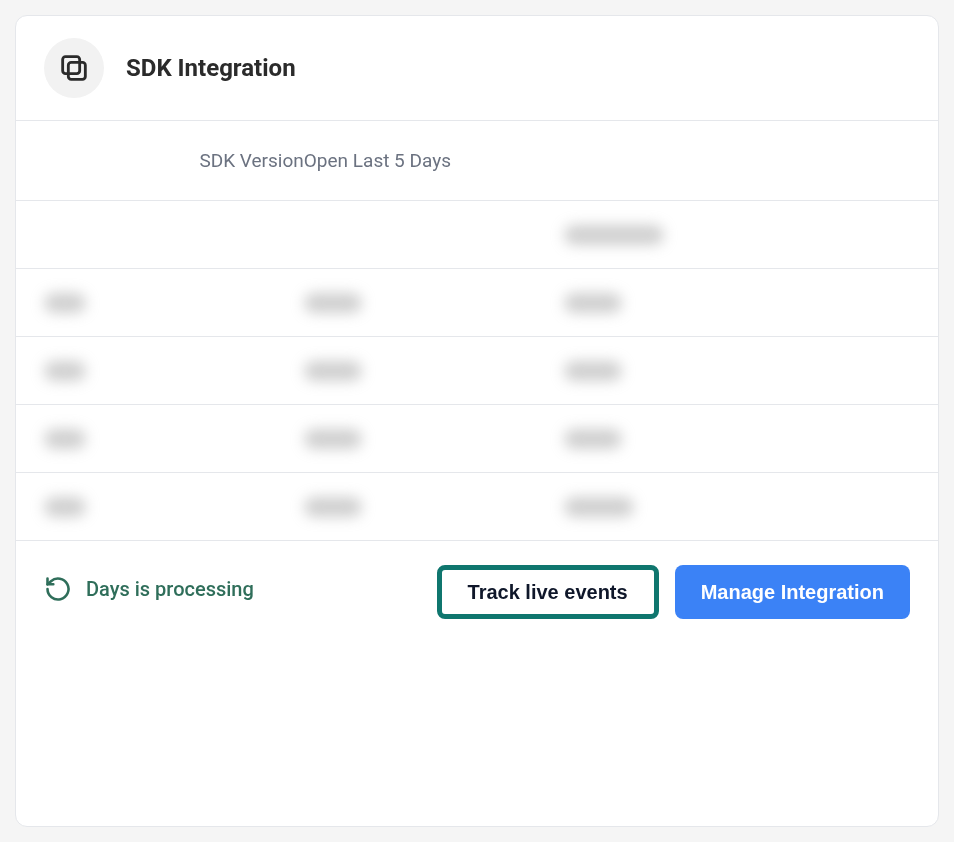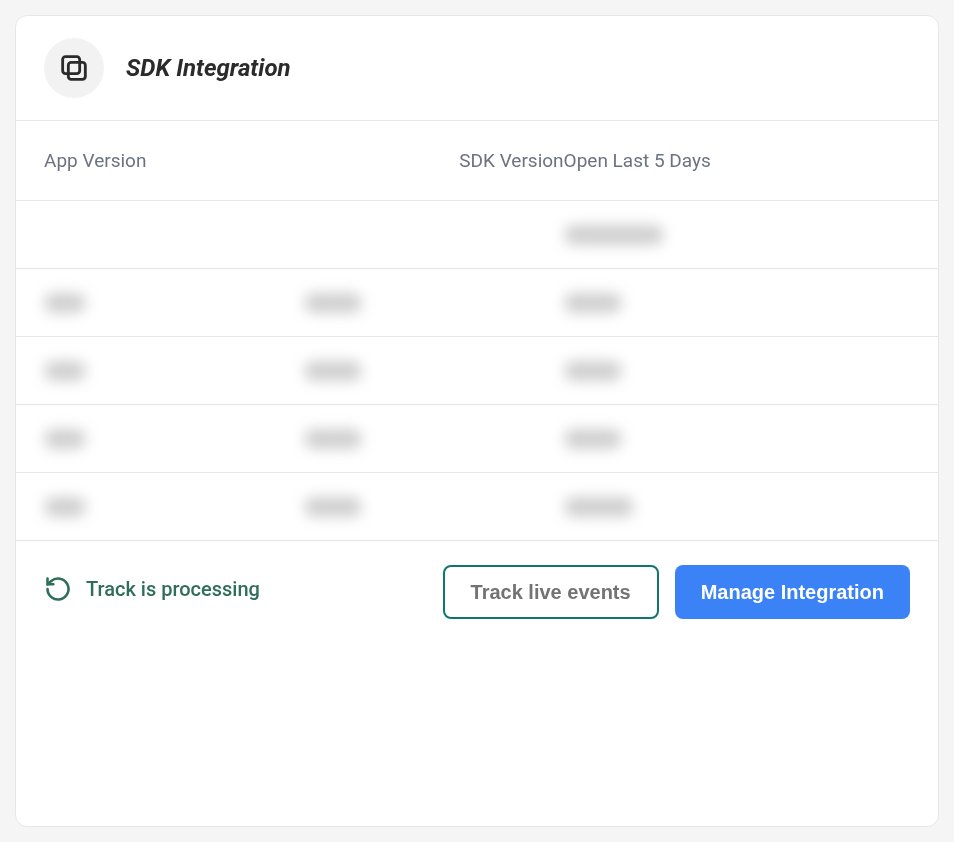--- a/index.html
+++ b/index.html
@@ -23,21 +23,20 @@
       display: flex;
       flex-direction: column;
       overflow: hidden;
     }
     .card-header {
       display: flex;
       align-items: center;
       padding: 22px 28px;
       gap: 22px;
       border-bottom: 1px solid #e5e7eb;
-      font-style: italic;
     }
     .icon-circle {
       width: 60px;
       height: 60px;
       border-radius: 50%;
       background: #f2f2f2;
       display: flex;
       align-items: center;
       justify-content: center;
     }
@@ -103,22 +102,22 @@
       height: 54px;
       padding: 0 26px;
       font-size: 20px;
       font-weight: 600;
       border-radius: 8px;
       cursor: pointer;
       border: 1px solid transparent;
     }
     .btn-secondary {
       background: #ffffff;
-      border: 2px solid #0f766e;
-      color: #737373;
+      border: 5px solid #0f766e;
+      color: #0f172a;
     }
     .btn-primary {
       background: #3b82f6;
       color: #ffffff;
       border: none;
     }
   </style>
 </head>
 <body>
 
@@ -127,21 +126,20 @@
     <div class="icon-circle">
       <svg width="34" height="34" viewBox="0 0 24 24" fill="none" stroke="#2b2b2b" stroke-width="2" stroke-linecap="round" stroke-linejoin="round">
         <rect x="4" y="4" width="12" height="12" rx="2"></rect>
         <rect x="8" y="8" width="12" height="12" rx="2"></rect>
       </svg>
     </div>
     <h2 class="card-title">SDK Integration</h2>
   </div>
 
   <div class="table-header">
-    <span class="col-app">App Version</span>
     <span class="col-sdk">SDK Version</span>
     <span class="col-open">Open Last 5 Days</span>
   </div>
 
   <div class="table-row">
     <div class="col-app"></div>
     <div class="col-sdk"></div>
     <div class="col-open">
         <div class="blur-pill w-long"></div>
       </div>
@@ -190,18 +188,18 @@
         <div class="blur-pill w-med" style="width:70px"></div>
       </div>
   </div>
 
   <div class="card-footer">
     <div class="status-group">
       <svg width="28" height="28" viewBox="0 0 24 24" fill="none" stroke="#2f6e5a" stroke-width="2.2" stroke-linecap="round" stroke-linejoin="round">
         <path d="M3 12a9 9 0 1 0 3-6.7L3 8"></path>
         <polyline points="3 3 3 8 8 8"></polyline>
       </svg>
-      <span class="status-text">Track is processing</span>
+      <span class="status-text">Days is processing</span>
     </div>
     <button class="btn btn-secondary">Track live events</button>
     <button class="btn btn-primary">Manage Integration</button>
   </div>
 </div>
 
 </body></html>

